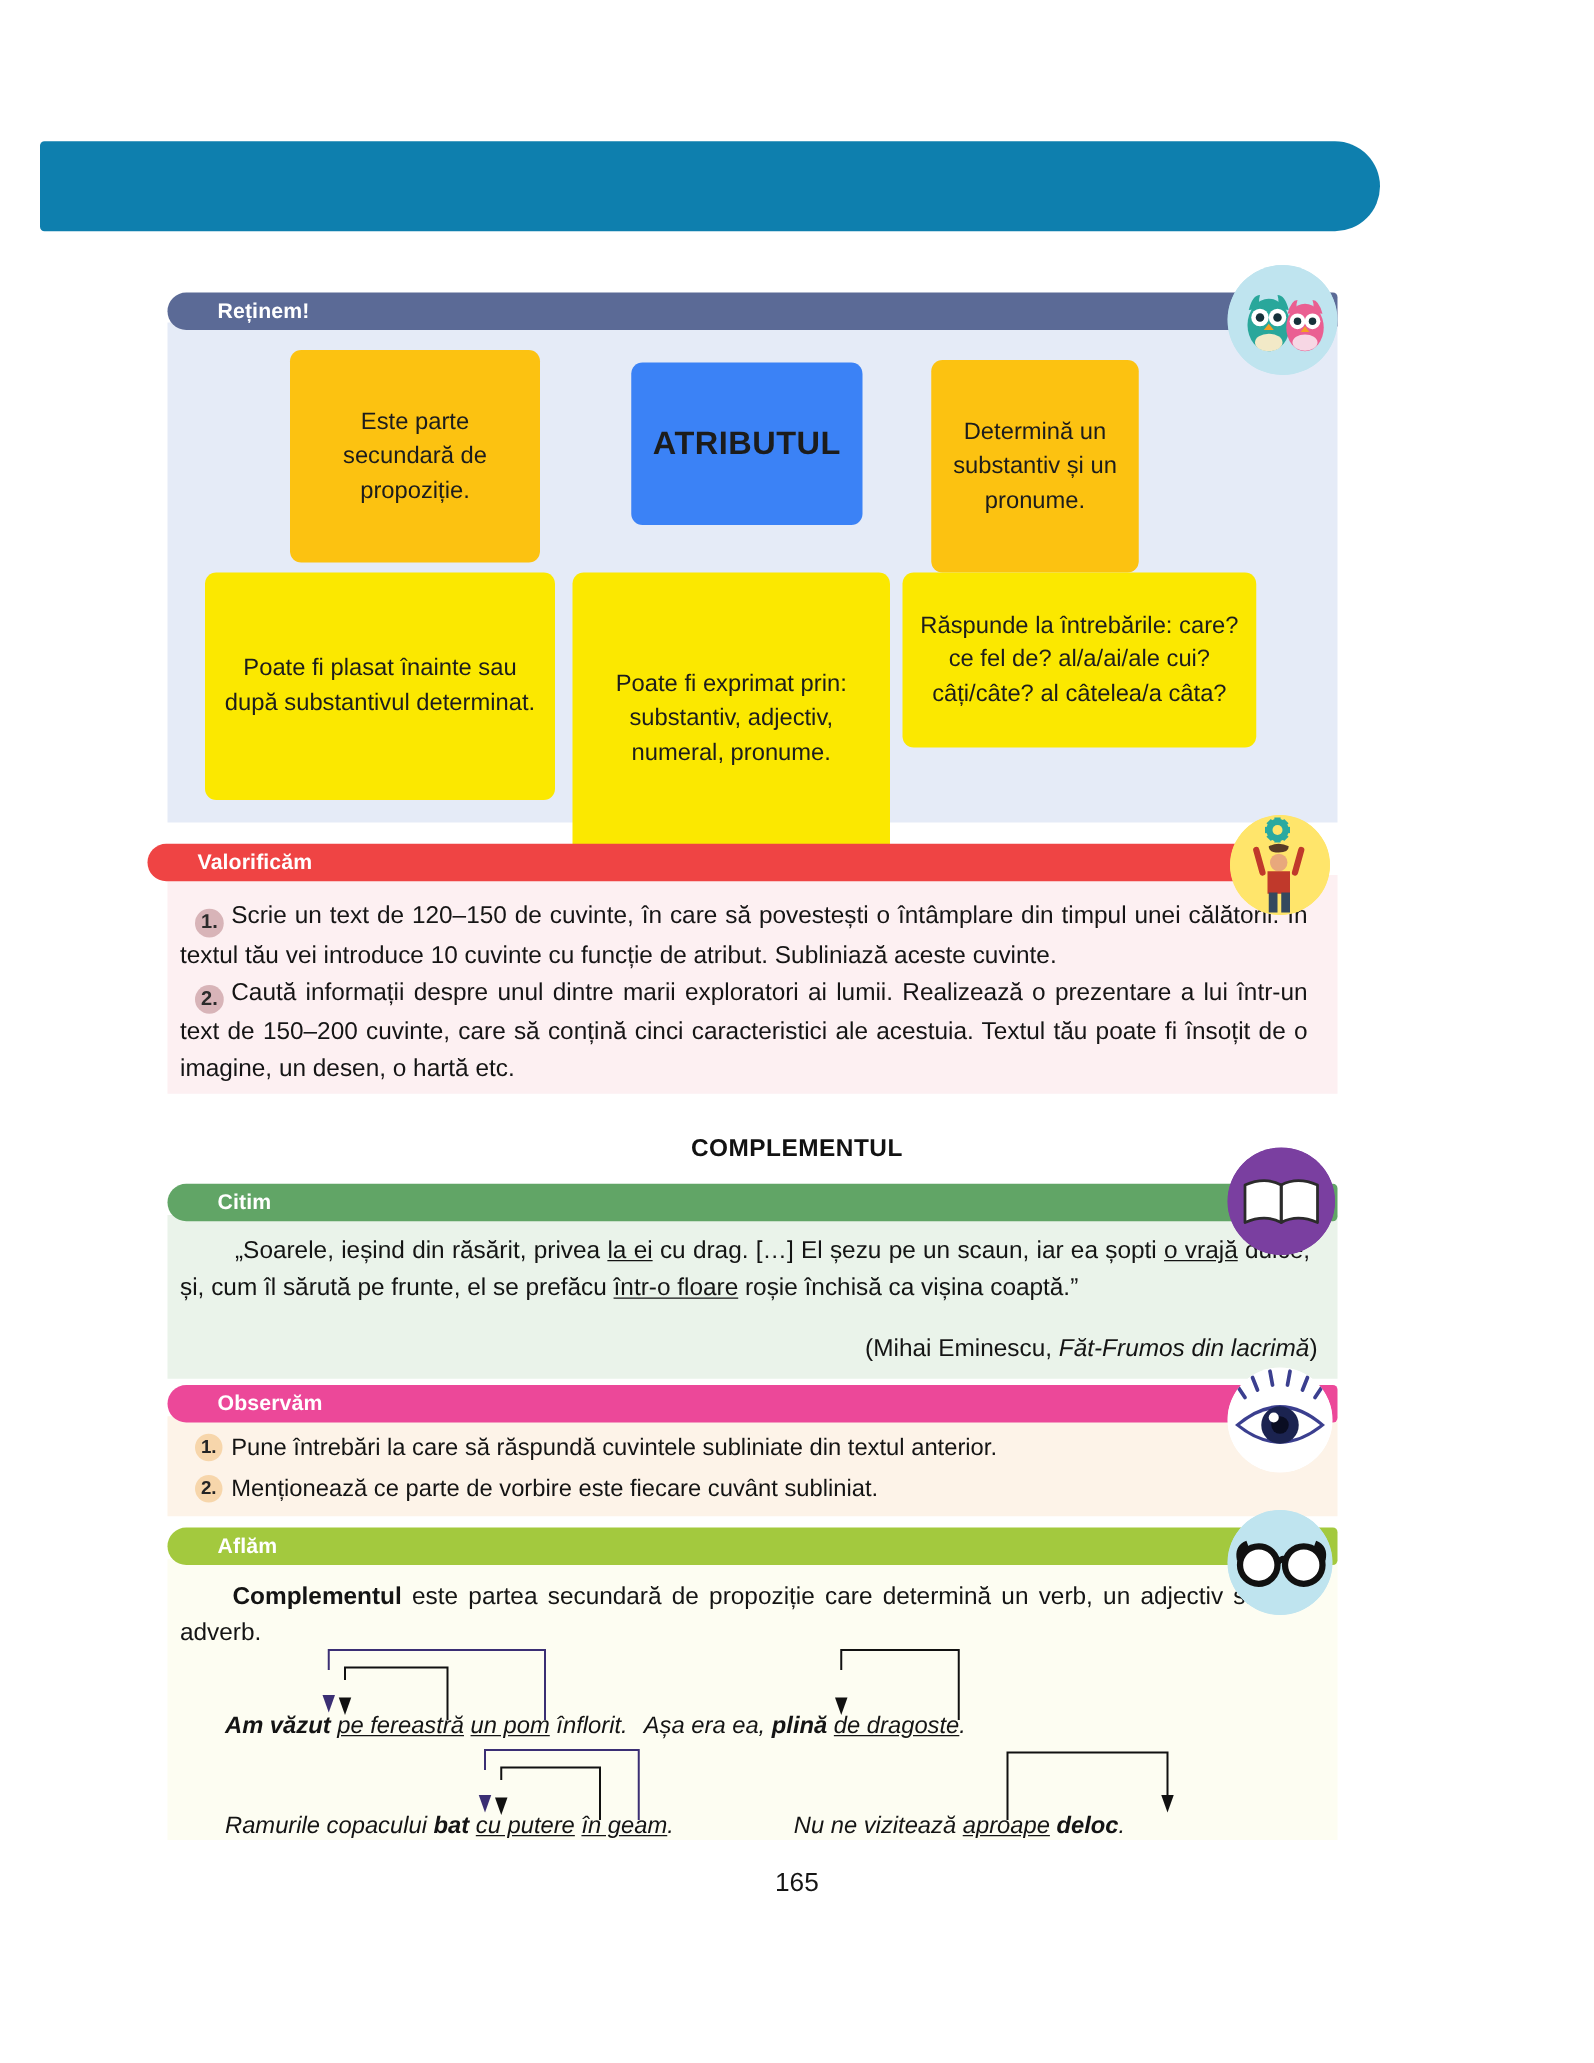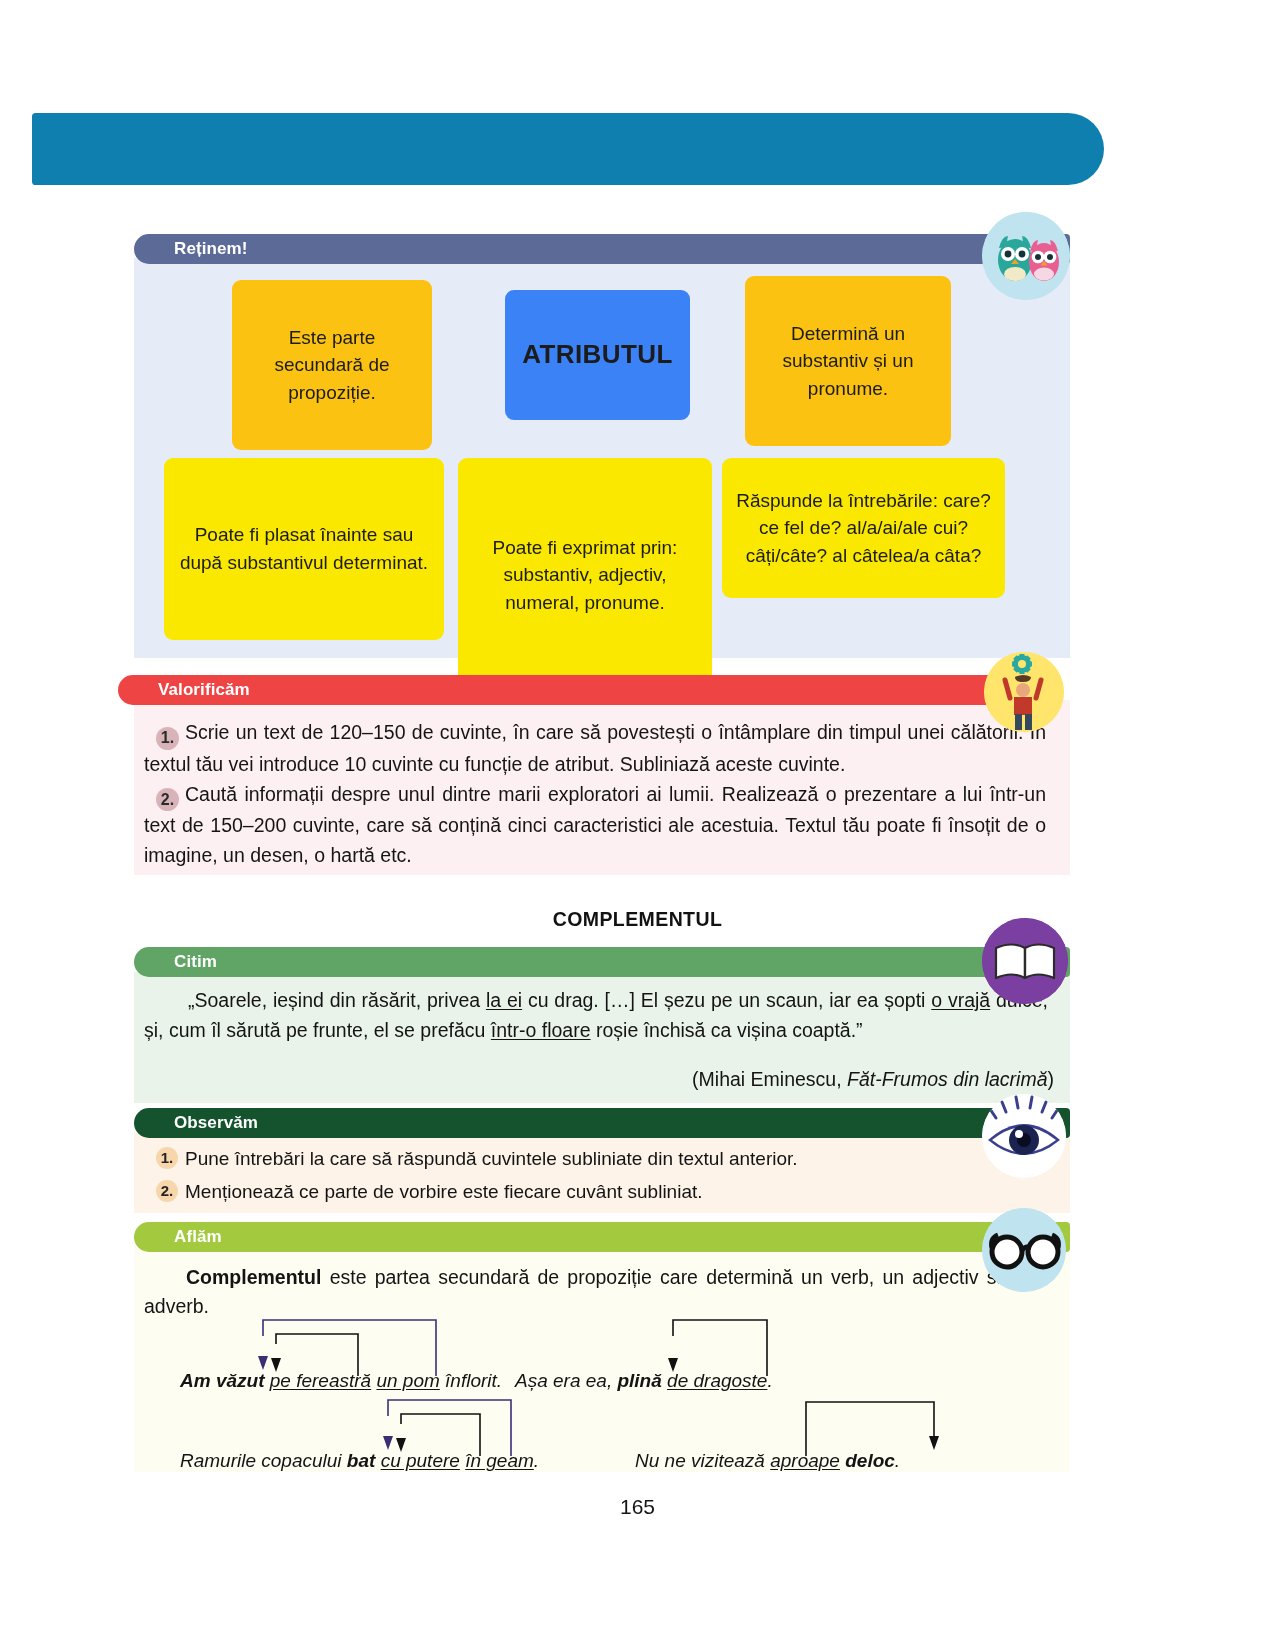--- a/index.html
+++ b/index.html
@@ -76,21 +76,21 @@
     font-size: 19px;
     line-height: 1.45;
     color: #1c1c1c;
   }
   .card-orange { background: #fcc211; }
   .card-yellow { background: #fbe800; }
   .card-teal   { background: #3b82f6; font-weight: bold; font-size: 26px; letter-spacing: .4px;}
 
   .c-left-top   { left: 232px; top: 280px; width: 200px; height: 170px; }
   .c-mid-top    { left: 505px; top: 290px; width: 185px; height: 130px; }
-  .c-right-top  { left: 745px; top: 276px; width: 206px; height: 170px; }
+  .c-right-top  { left: 745px; top: 288px; width: 166px; height: 170px; }
   .c-left-bot   { left: 164px; top: 458px; width: 280px; height: 182px; }
   .c-mid-bot    { left: 458px; top: 458px; width: 254px; height: 234px; }
   .c-right-bot  { left: 722px; top: 458px; width: 283px; height: 140px; }
 
   
   .valorificam-head {
     left: 118px;
     top: 675px;
     width: 936px;
     background: #ef4444;
@@ -176,21 +176,21 @@
     font-size: 19.5px;
     color: #141414;
   }
   .attrib em { font-style: italic; margin-top: 28px; }
 
   
   .observam-head {
     left: 134px;
     top: 1108px;
     width: 936px;
-    background: #14532d;
+    background: #ec4899;
   }
   .observam-body {
     position: absolute;
     left: 134px;
     top: 1133px;
     width: 936px;
     height: 80px;
     background: #fdf3e8;
     box-sizing: border-box;
     padding: 12px 18px 8px 12px;

